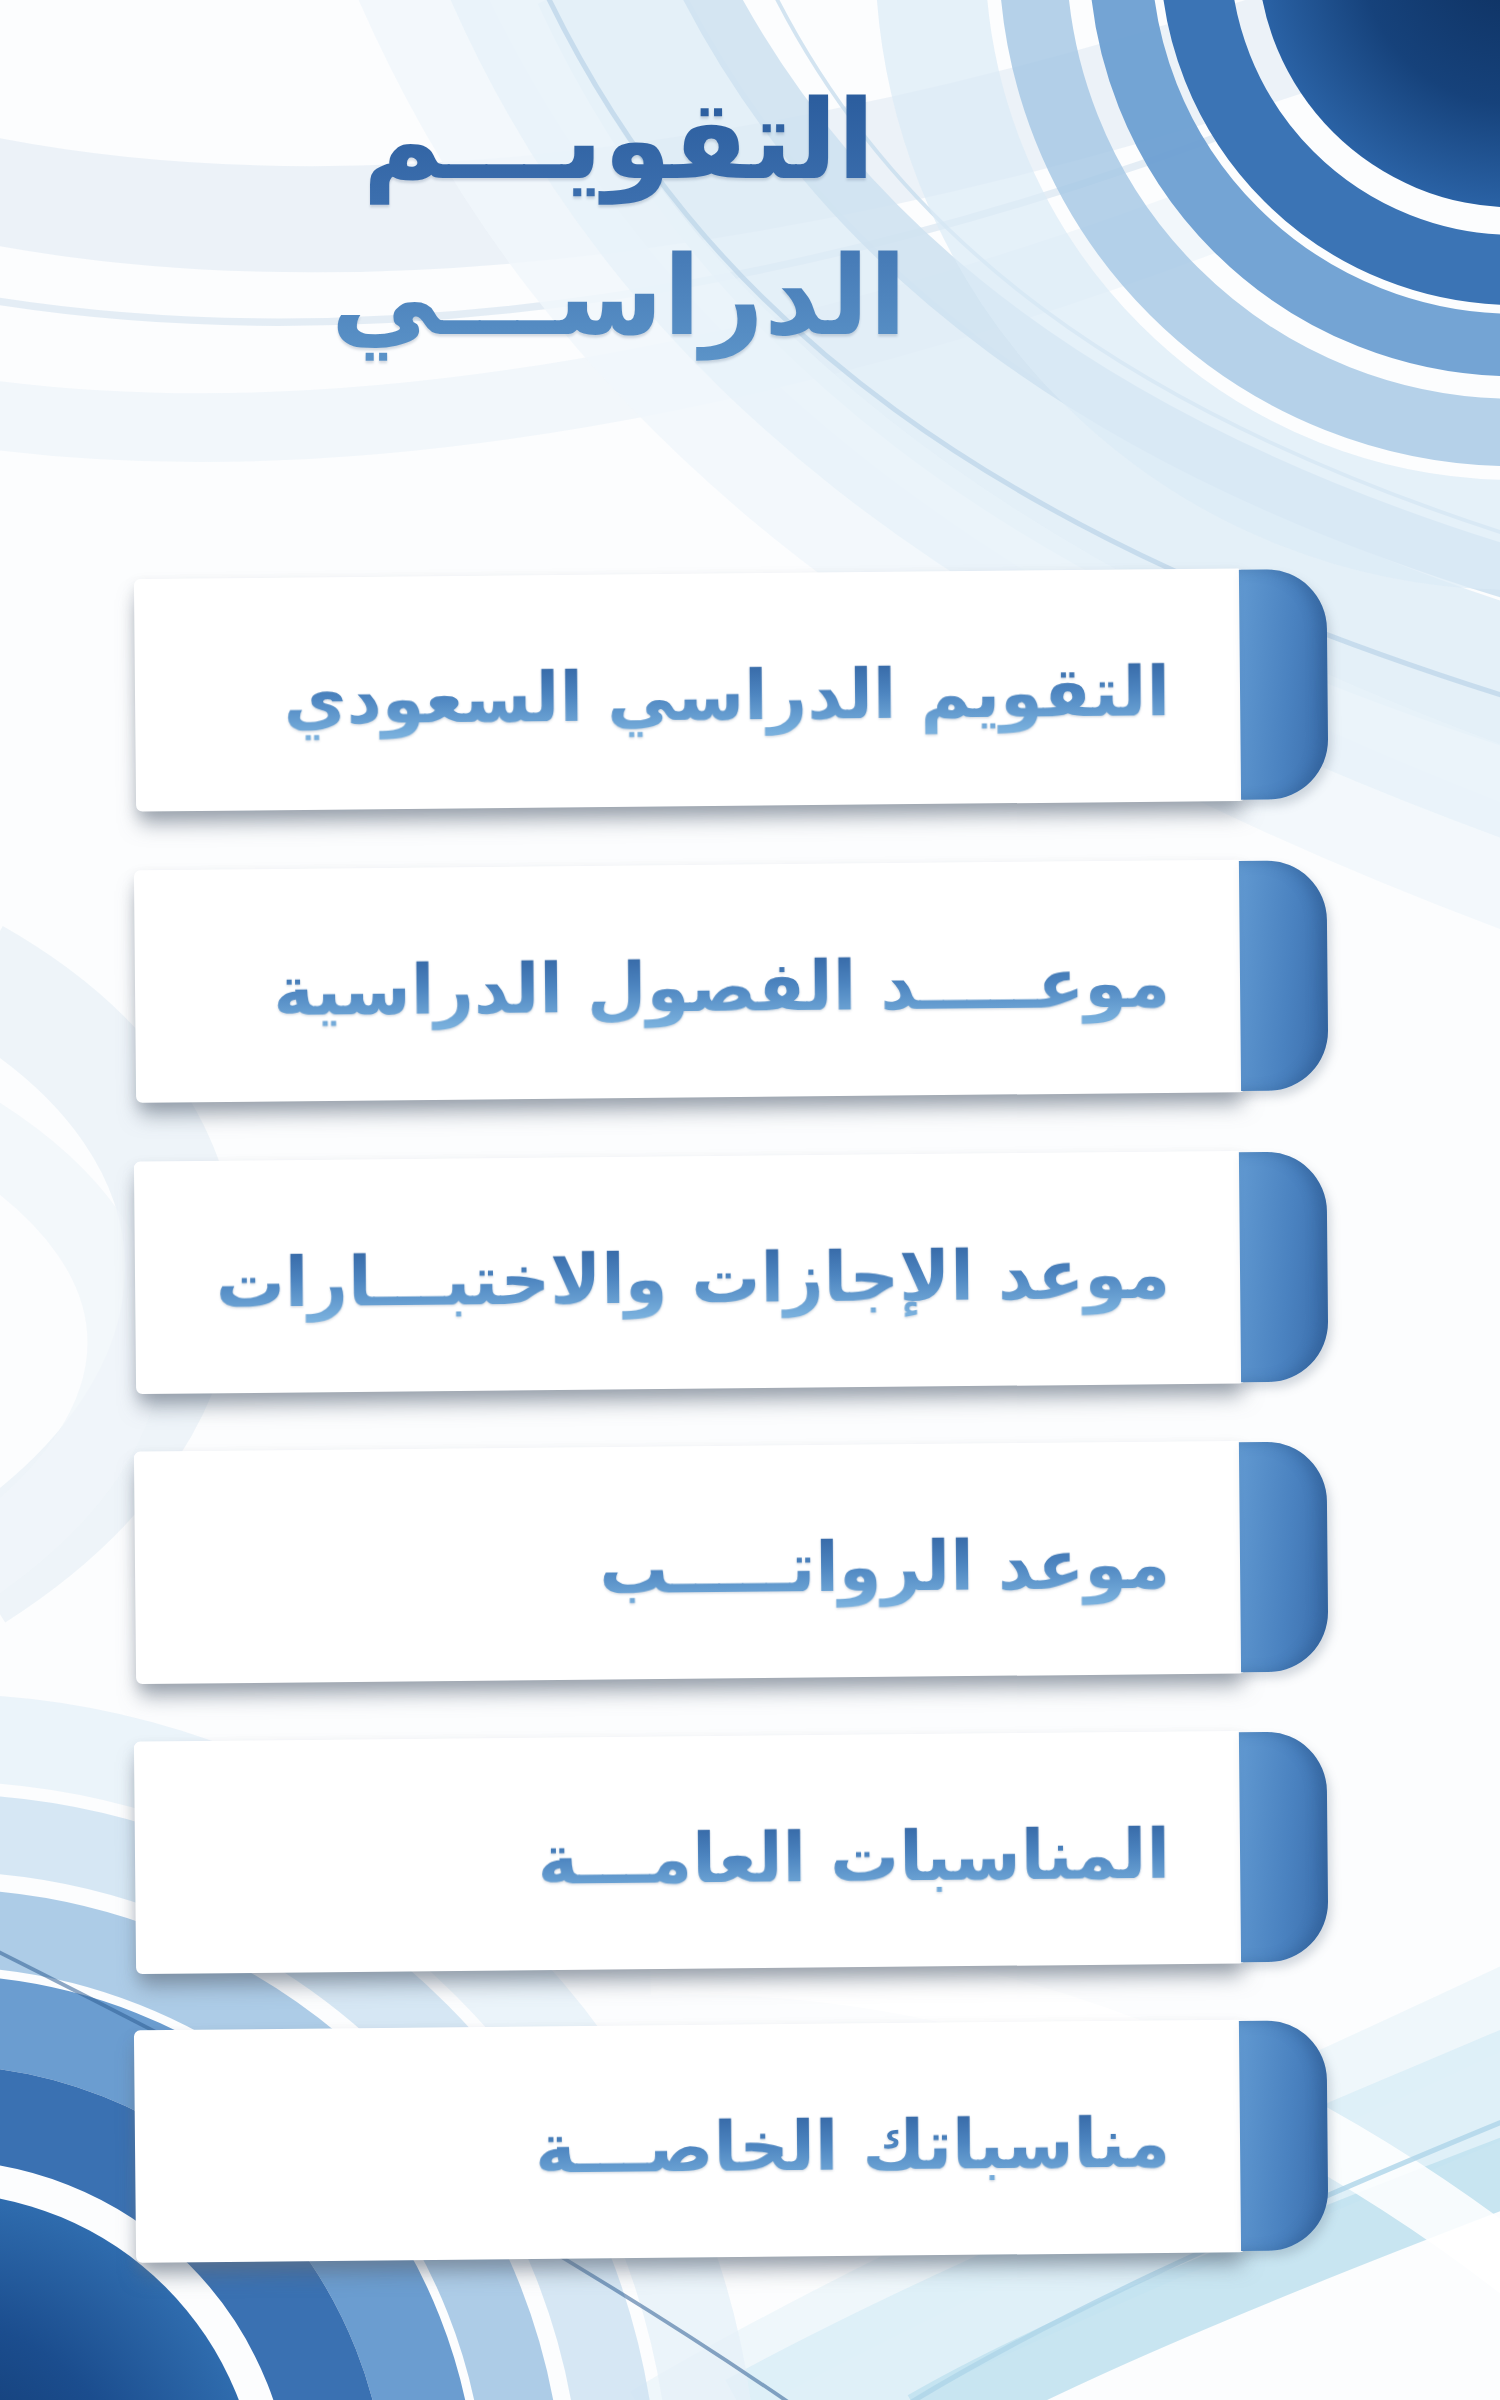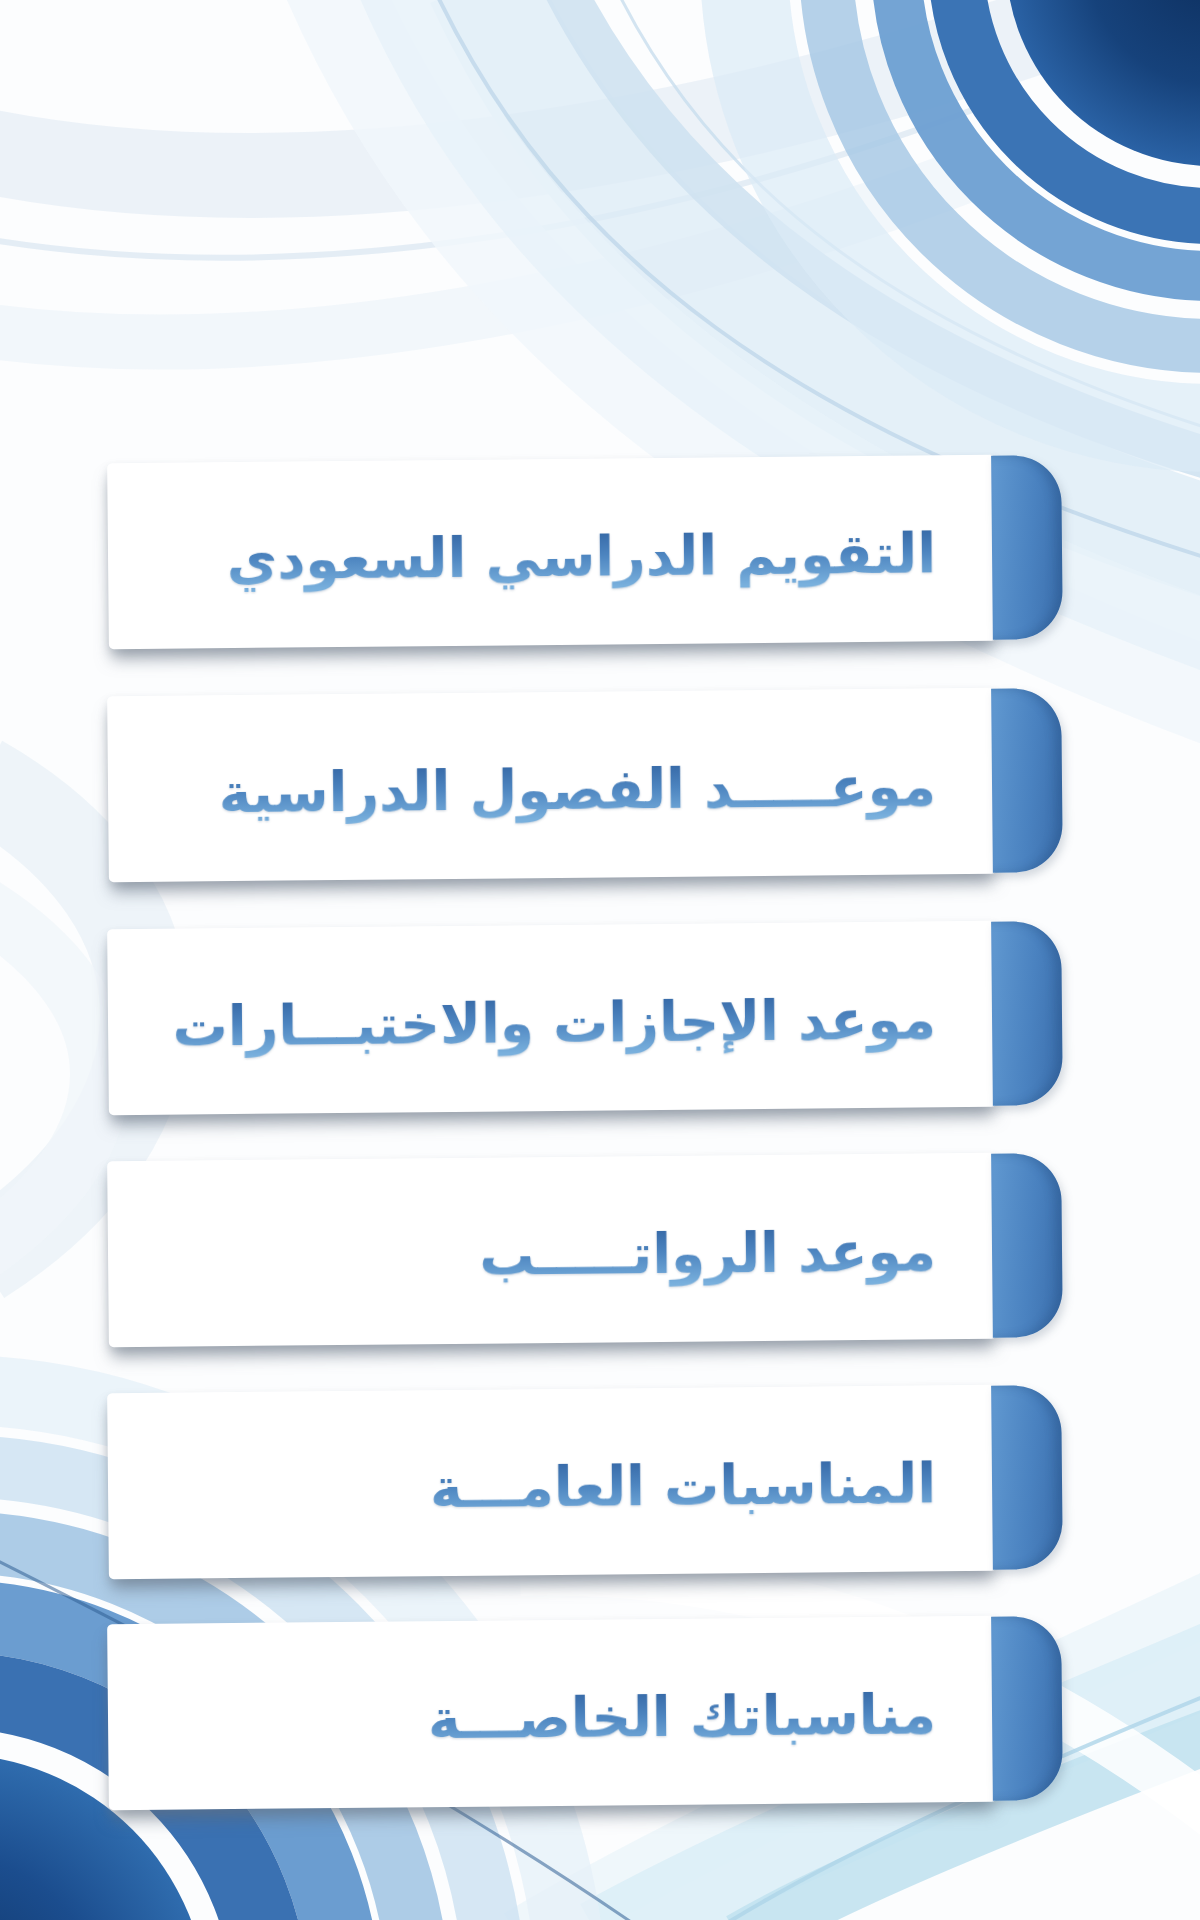--- a/index.html
+++ b/index.html
@@ -117,20 +117,24 @@
 
     <circle cx="-50" cy="2012" r="622" fill="none" stroke="#e6f0f8" stroke-width="70" opacity="0.75"></circle>
     <circle cx="-50" cy="2012" r="546" fill="none" stroke="#cfe3f2" stroke-width="62" opacity="0.85"></circle>
     <circle cx="-50" cy="2012" r="470" fill="none" stroke="#a4c6e4" stroke-width="62" opacity="0.9"></circle>
     <circle cx="-50" cy="2012" r="396" fill="none" stroke="#6b9dd0" stroke-width="72"></circle>
     <circle cx="-50" cy="2012" r="322" fill="none" stroke="#3a71b2" stroke-width="76"></circle>
     <circle cx="-50" cy="2012" r="258" fill="url(#gBL)"></circle>
     <path d="M-20,1552 C240,1682 460,1802 660,1942" stroke="#2f5f93" stroke-width="3" fill="none" opacity="0.55"></path>
   </svg>
 
+  <header class="title">
+    <div>التقويـــم</div>
+    <div>الدراســـي</div>
+  </header>
 
   <nav>
 
     <div class="card card1" role="button">
       <span class="tab"></span>
       <span class="label">التقويم الدراسي السعودي</span>
     </div>
 
     <div class="card card2" role="button">
       <span class="tab"></span>

